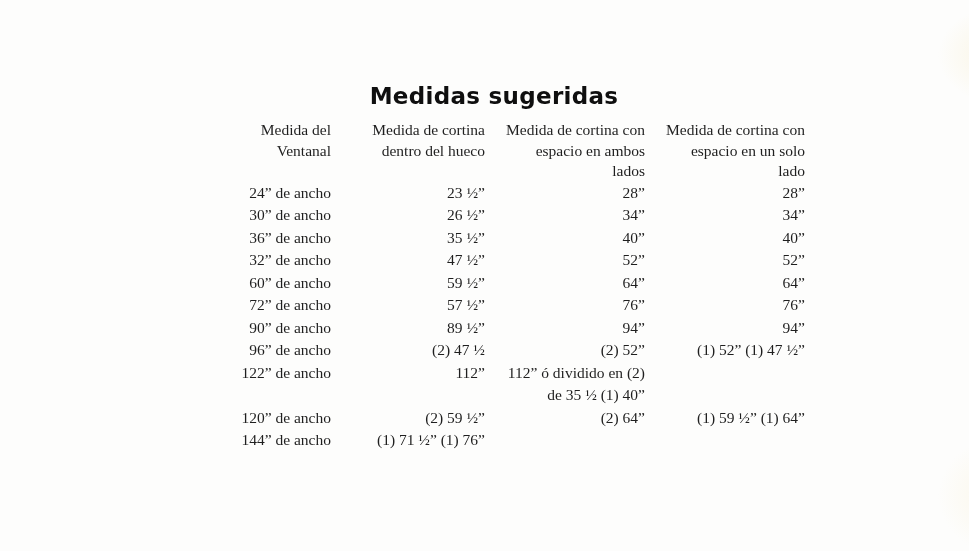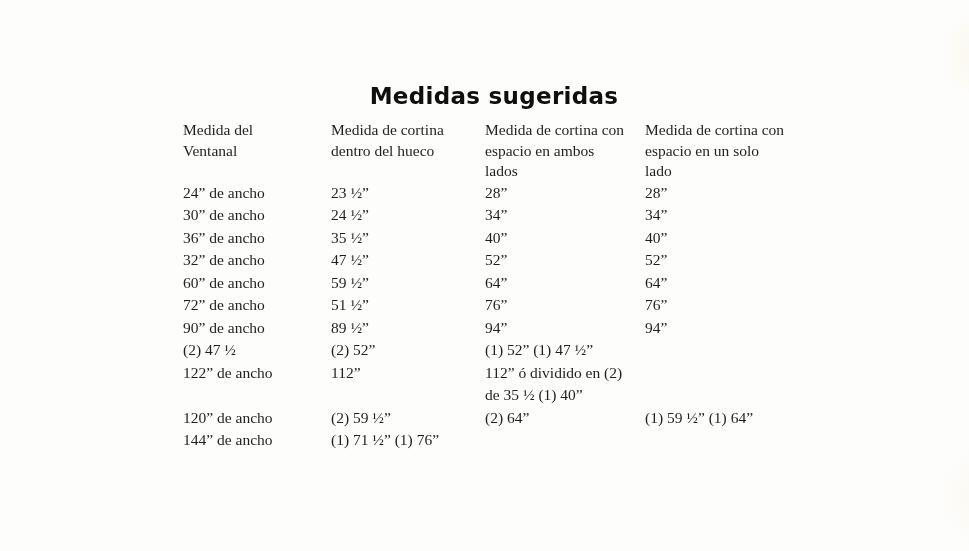--- a/index.html
+++ b/index.html
@@ -39,21 +39,21 @@
     letter-spacing: 0.3px;
     text-align: center;
     color: #0f0f0f;
   }
   .grid-row {
     display: grid;
     grid-template-columns: 148px 154px 160px 160px;
     align-items: start;
   }
   .cell {
-    text-align: left;
+    text-align: right;
     white-space: pre-line;
     font-size: 15.5px;
   }
   .thead .cell { line-height: 20.5px; }
   .tbody .cell { line-height: 22.5px; }
 </style>
 </head>
 <body>
 
 <div class="page">
@@ -74,21 +74,21 @@
       </div>
       <div class="tbody" id="tbody">
           <div class="grid-row">
             <div class="cell">24” de ancho</div>
             <div class="cell">23 ½”</div>
             <div class="cell">28”</div>
             <div class="cell">28”</div>
           </div>
           <div class="grid-row">
             <div class="cell">30” de ancho</div>
-            <div class="cell">24 ½”</div>
+            <div class="cell">26 ½”</div>
             <div class="cell">34”</div>
             <div class="cell">34”</div>
           </div>
           <div class="grid-row">
             <div class="cell">36” de ancho</div>
             <div class="cell">35 ½”</div>
             <div class="cell">40”</div>
             <div class="cell">40”</div>
           </div>
           <div class="grid-row">
@@ -98,31 +98,32 @@
             <div class="cell">52”</div>
           </div>
           <div class="grid-row">
             <div class="cell">60” de ancho</div>
             <div class="cell">59 ½”</div>
             <div class="cell">64”</div>
             <div class="cell">64”</div>
           </div>
           <div class="grid-row">
             <div class="cell">72” de ancho</div>
-            <div class="cell">51 ½”</div>
+            <div class="cell">57 ½”</div>
             <div class="cell">76”</div>
             <div class="cell">76”</div>
           </div>
           <div class="grid-row">
             <div class="cell">90” de ancho</div>
             <div class="cell">89 ½”</div>
             <div class="cell">94”</div>
             <div class="cell">94”</div>
           </div>
           <div class="grid-row">
+            <div class="cell">96” de ancho</div>
             <div class="cell">(2) 47 ½</div>
             <div class="cell">(2) 52”</div>
             <div class="cell">(1) 52” (1) 47 ½”</div>
           </div>
           <div class="grid-row">
             <div class="cell">122” de ancho</div>
             <div class="cell">112”</div>
             <div class="cell">112” ó dividido en (2)
 de 35 ½ (1) 40”</div>
           </div>

